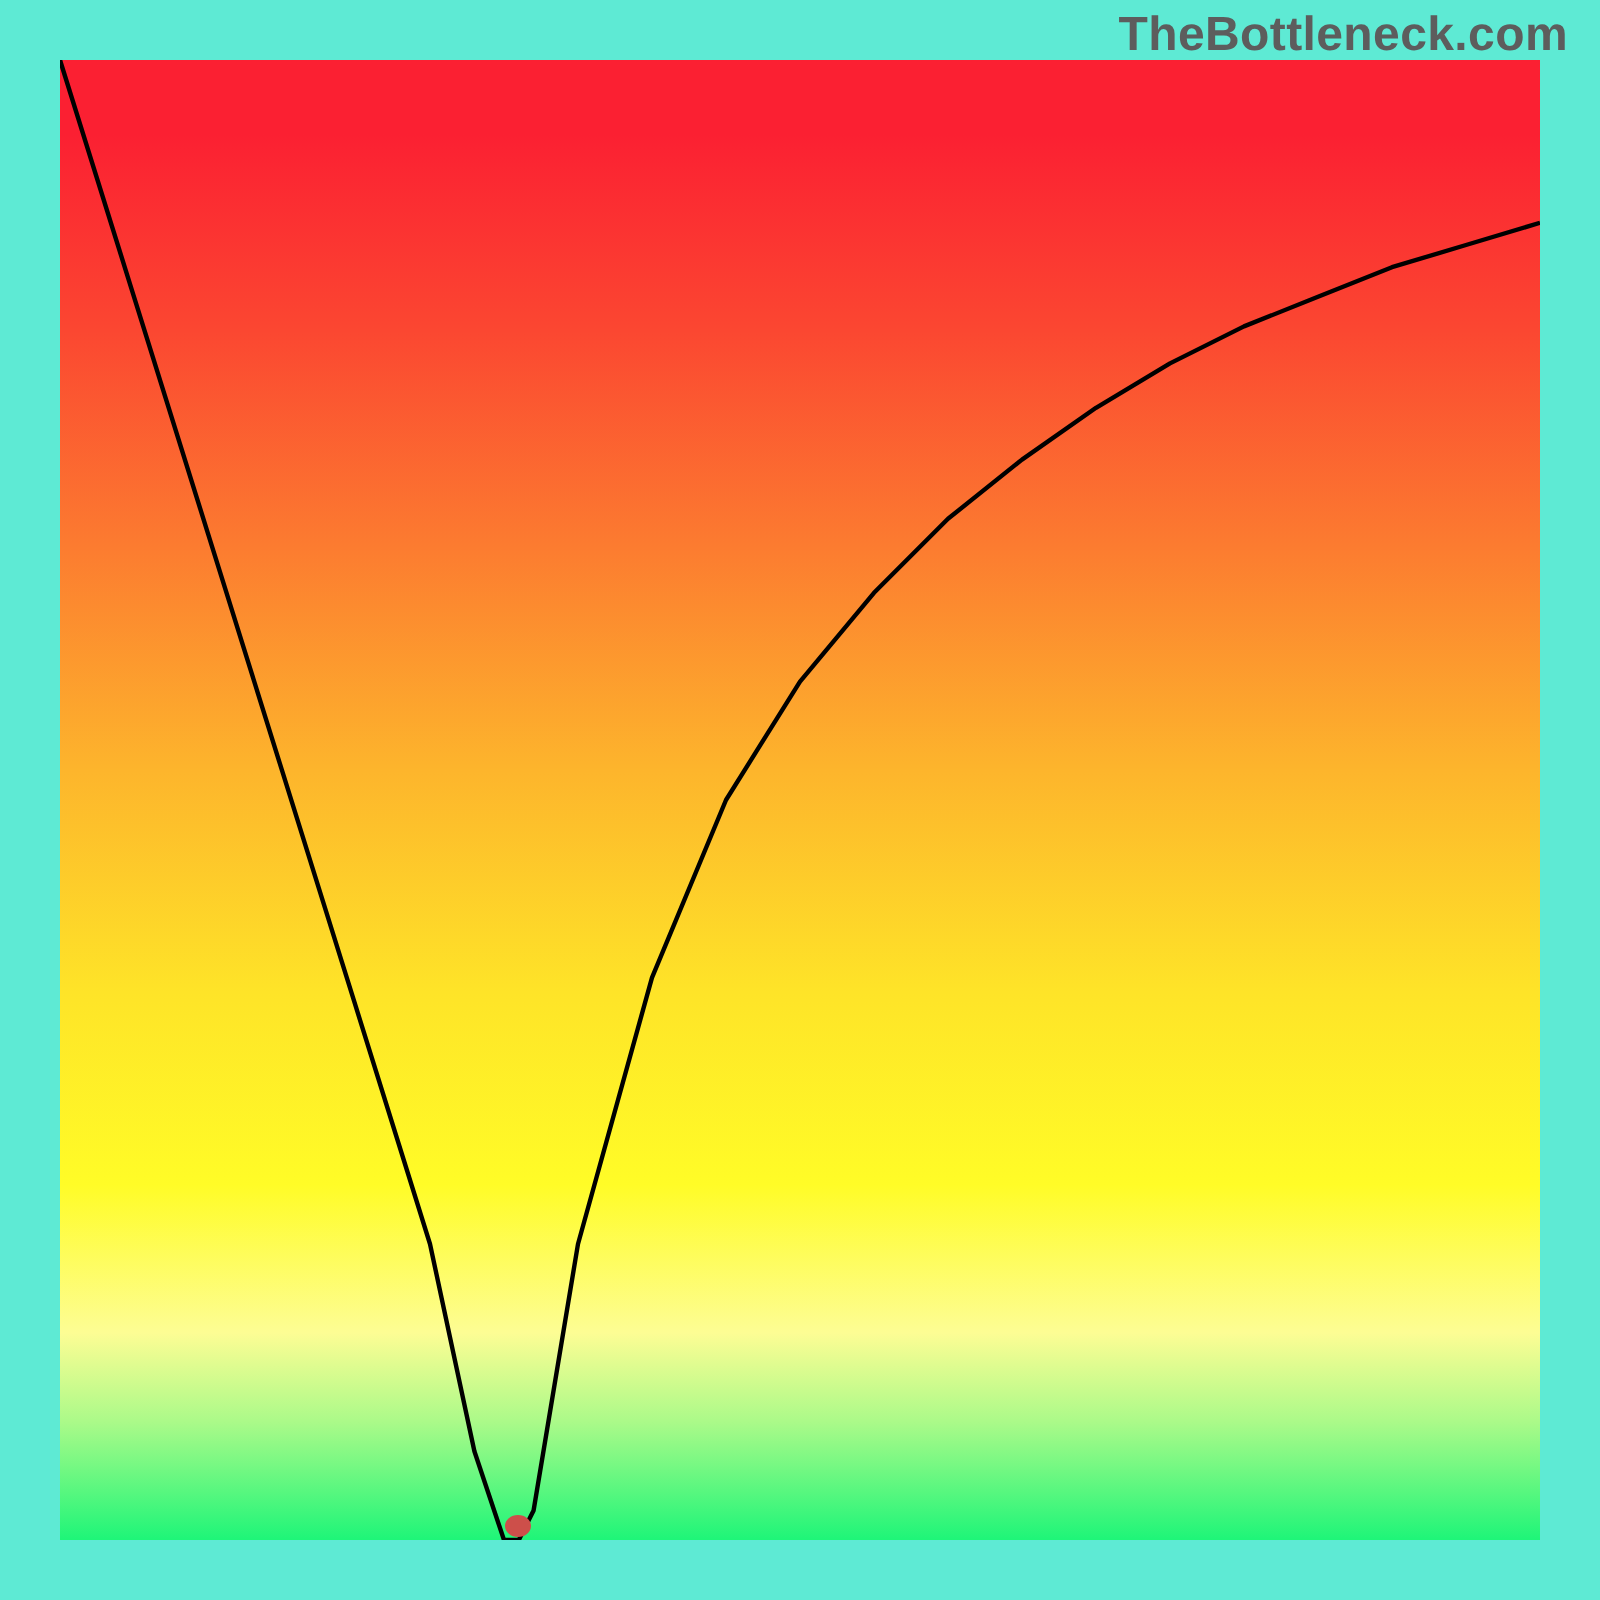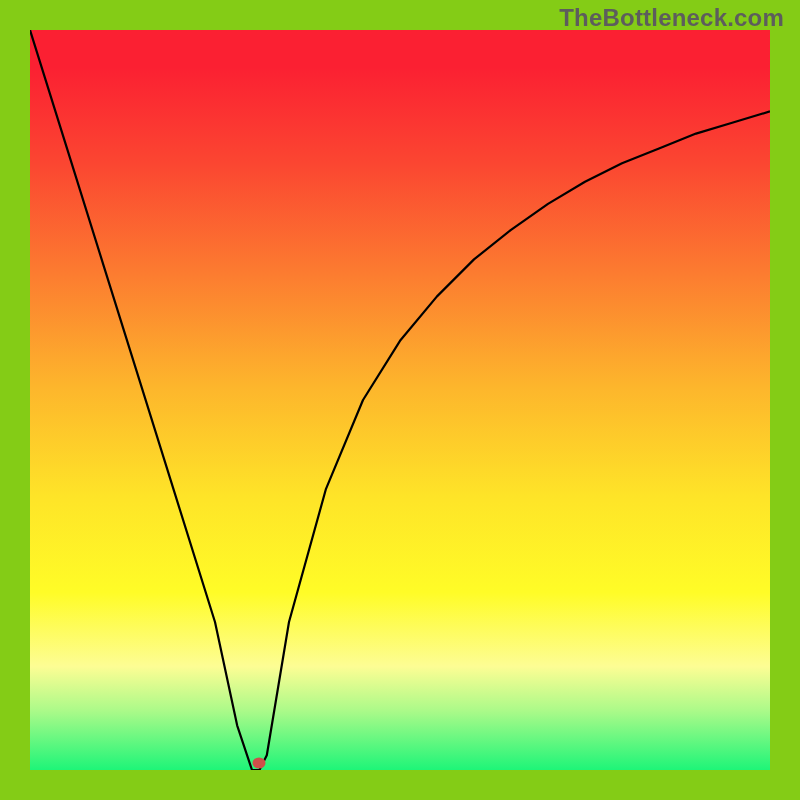--- a/index.html
+++ b/index.html
@@ -8,21 +8,21 @@
     width: 800px;
     height: 800px;
     background: #000;
     font-family: Arial, Helvetica, sans-serif;
     overflow: hidden;
   }
   .stage {
     position: relative;
     width: 800px;
     height: 800px;
-    background: #84cc16;
+    background: #5eead4;
   }
   .watermark {
     position: absolute;
     top: 4px;
     right: 16px;
     color: #5d5d5d;
     font-size: 24px;
     font-weight: 600;
     letter-spacing: 0.2px;
     z-index: 10;

